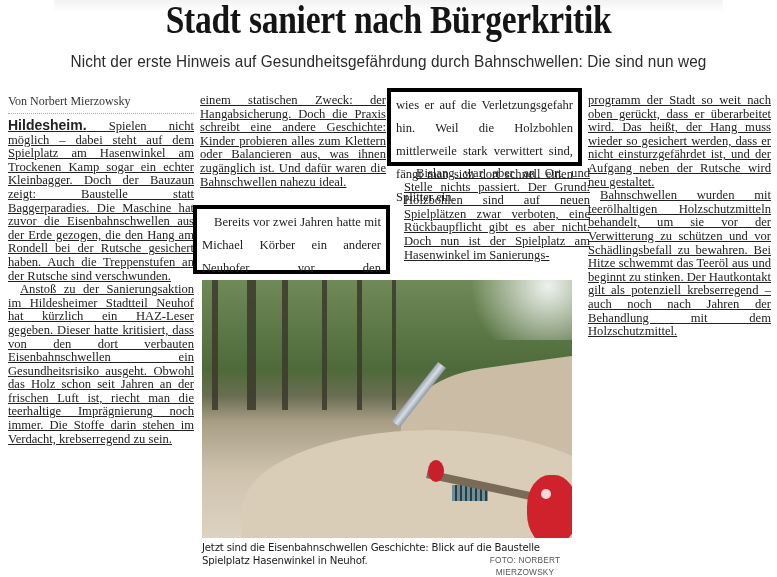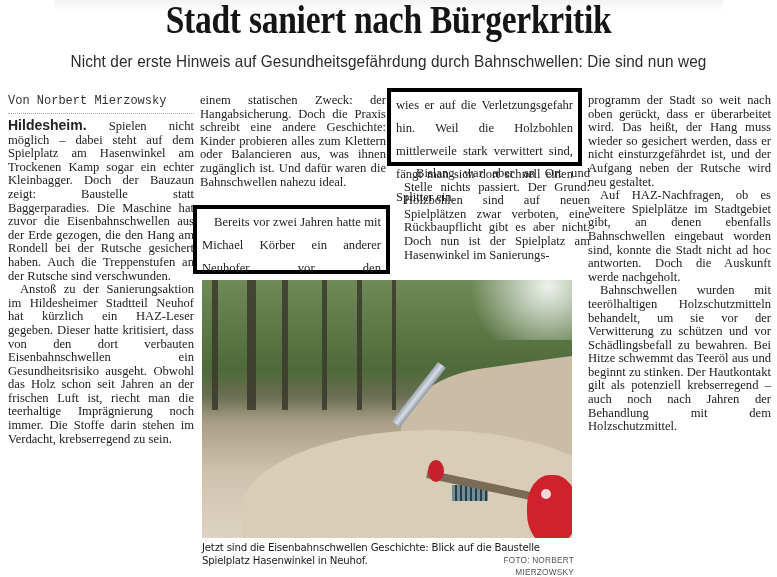--- a/index.html
+++ b/index.html
@@ -20,29 +20,29 @@
       font-family: "Liberation Sans", sans-serif; font-size: 16.5px; line-height: 20px;
       color: #2b2b2b; letter-spacing: 0.1px;
       transform: scaleX(0.93); transform-origin: center top;
     }
 
     .col {
       position: absolute; top: 94px; width: 186px;
       font-family: "Liberation Serif", serif; font-size: 12.6px; line-height: 13.6px;
       color: #222; text-align: justify; hyphens: manual;
     }
-    .col p { text-indent: 0; }
+    .col p { text-indent: 0; text-decoration: underline; }
     .col p.indent { text-indent: 12px; }
     .col1 { left: 8px; }
     .col2 { left: 200px; }
     .col3 { left: 392px; margin-left: 12px; }
     .col4 { left: 588px; width: 183px; }
 
     .byline {
-      font-family: Liberation Mono, monospace; font-size: 12px; line-height: 14px;
+      font-family: Liberation Serif, serif; font-size: 12px; line-height: 14px;
       color: #333; padding-bottom: 5px;
       border-bottom: 1px dotted #aaa; margin-bottom: 5px;
     }
     .dateline { font-family: "Liberation Sans", sans-serif; font-weight: bold; font-size: 14px; }
 
     .hl-box {
       position: absolute; border: 4px solid #000; background: #fff; padding: 2px 5px;
       font-family: Liberation Serif, serif; font-size: 12.6px; line-height: 23px;
       color: #222; text-align: justify;
     }
@@ -66,21 +66,21 @@
     .photo .seat-big { position: absolute; left: 325px; top: 195px; width: 50px; height: 70px; border-radius: 45%; background: #d0222c; }
     .photo .seat-big::after { content: ""; position: absolute; left: 14px; top: 14px; width: 10px; height: 10px; border-radius: 50%; background: #f3d9d9; }
     .photo .spring { position: absolute; left: 250px; top: 205px; width: 36px; height: 16px; background: repeating-linear-gradient(90deg,#6d8f9a 0 3px,#2e3b40 3px 5px); }
 
     .caption {
       position: absolute; left: 202px; top: 541px; width: 372px;
       font-family: "DejaVu Sans", sans-serif; font-weight: normal; font-size: 10.2px; line-height: 13px;
       color: #1a1a1a; letter-spacing: -0.2px;
     }
     .credit {
-      position: absolute; left: 444px; top: 554px; width: 130px; text-align: right;
+      position: absolute; left: 460px; top: 554px; width: 130px; text-align: center;
       font-family: "Liberation Sans", sans-serif; font-size: 8.3px; line-height: 12px; color: #555;
       letter-spacing: 0.2px;
     }
   </style>
 </head>
 <body>
 
 <h1 class="headline">Stadt saniert nach Bürgerkritik</h1>
 <div class="subhead">Nicht der erste Hinweis auf Gesundheitsgefährdung durch Bahnschwellen: Die sind nun weg</div>
 
@@ -93,21 +93,20 @@
 <div class="col col2">
   <p>einem statischen Zweck: der Hangabsicherung. Doch die Praxis schreibt eine andere Geschichte: Kinder probieren alles zum Klettern oder Balancieren aus, was ihnen zugänglich ist. Und dafür waren die Bahnschwellen nahezu ideal.</p>
 </div>
 
 <div class="col col3" style="top:167px;">
   <p class="indent">Bislang war aber an Ort und Stelle nichts passiert. Der Grund: Holzbohlen sind auf neuen Spielplätzen zwar verboten, eine Rückbaupflicht gibt es aber nicht. Doch nun ist der Spielplatz am Hasenwinkel im Sanierungs-</p>
 </div>
 
 <div class="col col4">
   <p>programm der Stadt so weit nach oben gerückt, dass er überarbeitet wird. Das heißt, der Hang muss wieder so gesichert werden, dass er nicht einsturzgefährdet ist, und der Aufgang neben der Rutsche wird neu gestaltet.</p>
-  <p class="indent">Auf HAZ-Nachfragen, ob es weitere Spielplätze im Stadtgebiet gibt, an denen ebenfalls Bahnschwellen eingebaut worden sind, konnte die Stadt nicht ad hoc antworten. Doch die Auskunft werde nachgeholt.</p>
   <p class="indent">Bahnschwellen wurden mit teerölhaltigen Holzschutzmitteln behandelt, um sie vor der Verwitterung zu schützen und vor Schädlingsbefall zu bewahren. Bei Hitze schwemmt das Teeröl aus und beginnt zu stinken. Der Hautkontakt gilt als potenziell krebserregend – auch noch nach Jahren der Behandlung mit dem Holzschutzmittel.</p>
 </div>
 
 <div class="hl-box hl-box-1">
   <p>Bereits vor zwei Jahren hatte mit Michael Körber ein anderer Neuhofer vor den Gesundheitsgefahren gewarnt. Außerdem</p>
 </div>
 <div class="hl-box hl-box-2">
   <p>wies er auf die Verletzungsgefahr hin. Weil die Holzbohlen mittlerweile stark verwittert sind, fängt man sich dort schnell einen Splitter ein.</p>
 </div>
 

